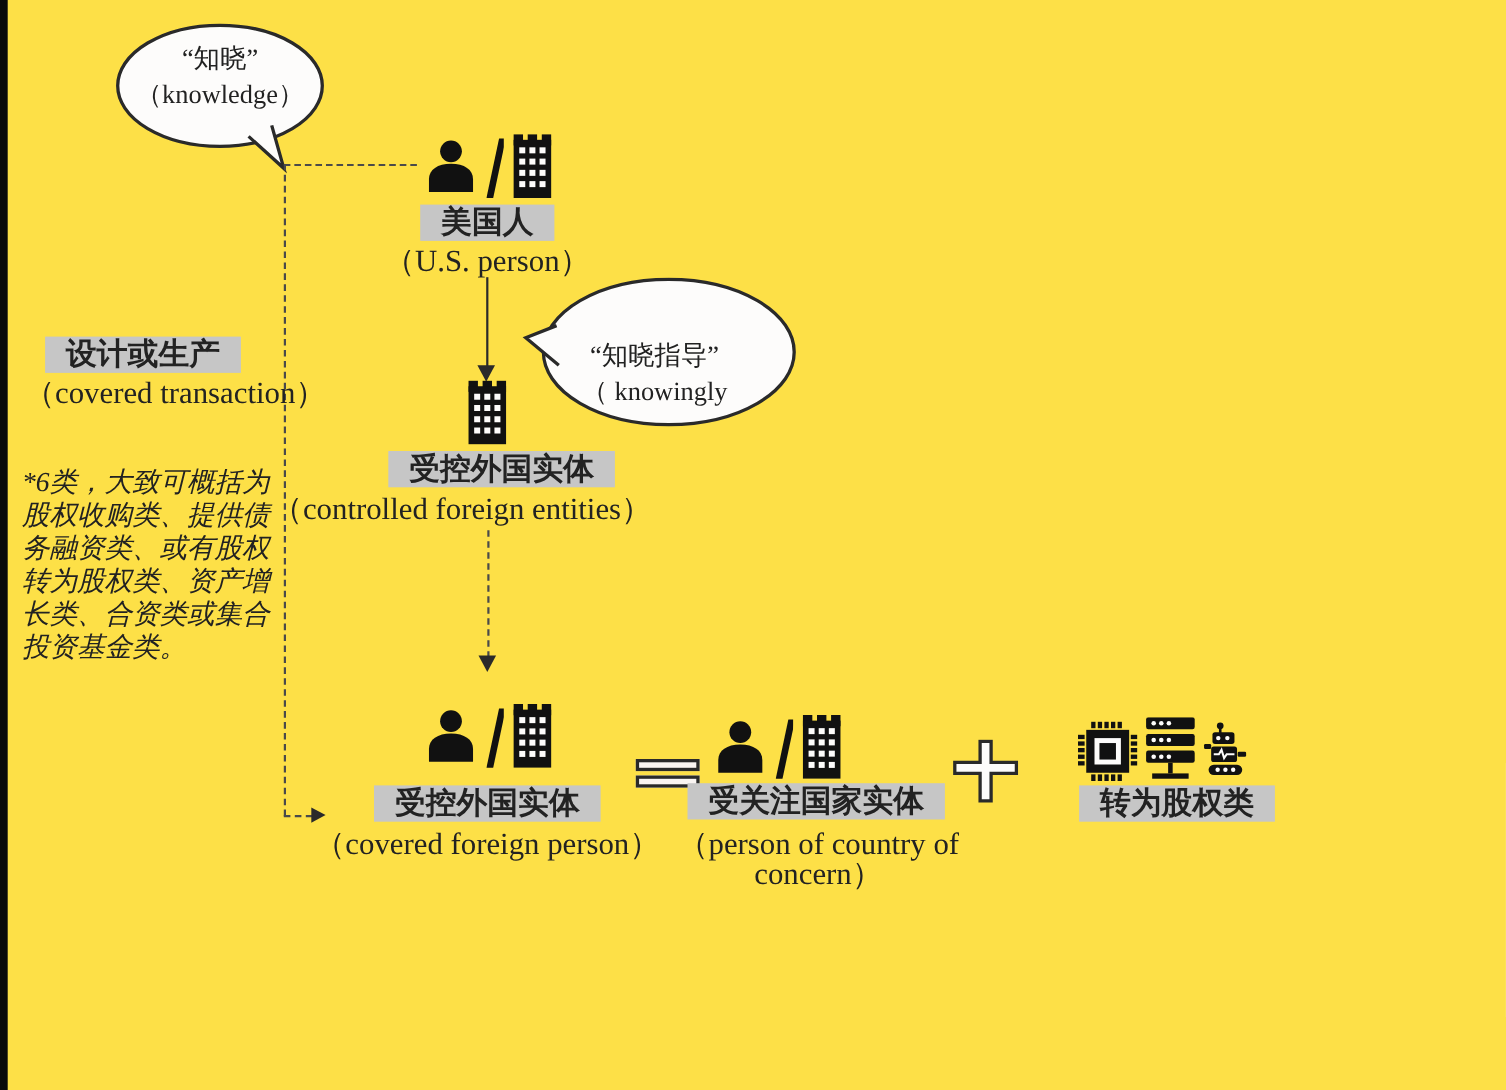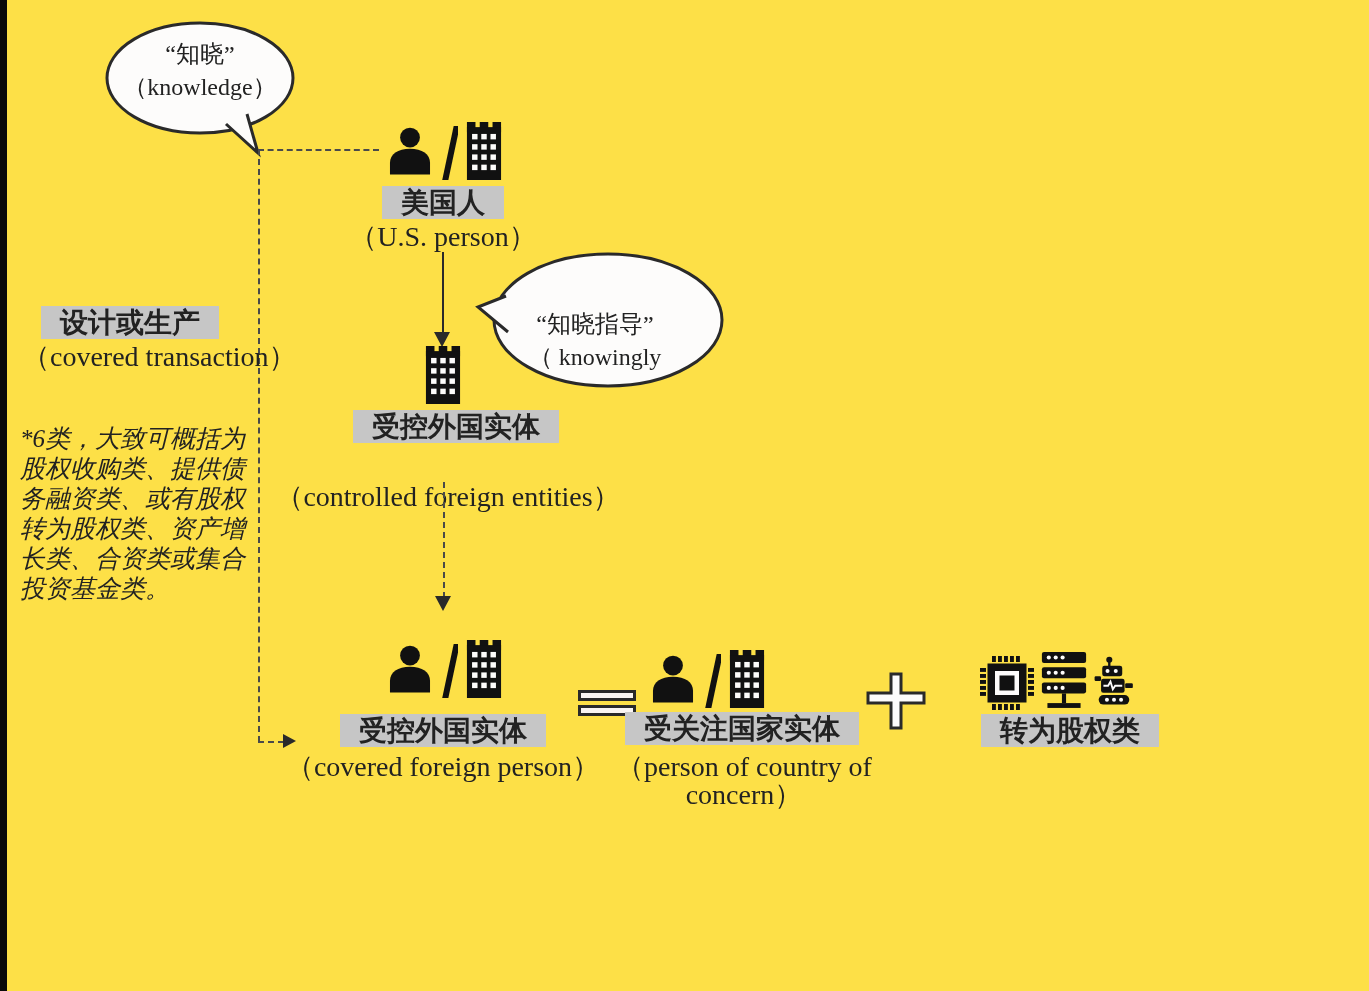--- a/index.html
+++ b/index.html
@@ -104,21 +104,21 @@
         <rect x="15.8" y="13" width="3.2" height="3.2" fill="#fdfcfb"></rect>
       <rect x="5" y="19" width="3.2" height="3.2" fill="#fdfcfb"></rect>
         <rect x="10.4" y="19" width="3.2" height="3.2" fill="#fdfcfb"></rect>
         <rect x="15.8" y="19" width="3.2" height="3.2" fill="#fdfcfb"></rect>
       <rect x="5" y="25" width="3.2" height="3.2" fill="#fdfcfb"></rect>
         <rect x="10.4" y="25" width="3.2" height="3.2" fill="#fdfcfb"></rect>
         <rect x="15.8" y="25" width="3.2" height="3.2" fill="#fdfcfb"></rect>
     </svg>
   </div>
   <div class="abs zh-label cx" style="left:456px;top:410px;">受控外国实体</div>
-  <div class="abs en-label cx" style="left:448px;top:444px;margin-top:34px;">（controlled foreign entities）</div>
+  <div class="abs en-label cx" style="left:420px;top:444px;">（controlled foreign entities）</div>
 
   <div class="abs dash-v" style="left:443px;top:482px;height:116px;"></div>
   <div class="abs arrow-down" style="left:435px;top:596px;"></div>
 
   <div class="abs zh-label cx" style="left:130px;top:306px;">设计或生产</div>
   <div class="abs en-label" style="left:22px;top:338px;">（covered transaction）</div>
 
   <div class="abs note" style="left:20px;top:424px;">
     <div>*6类，大致可概括为</div>
     <div>股权收购类、提供债</div>

